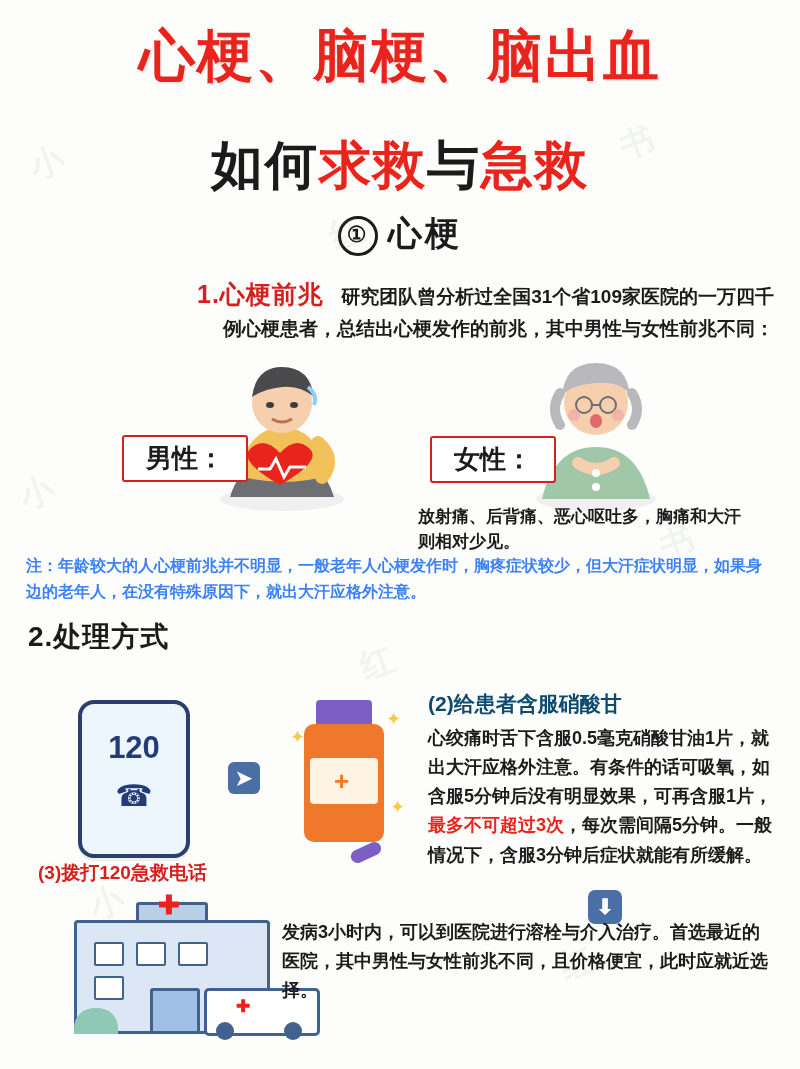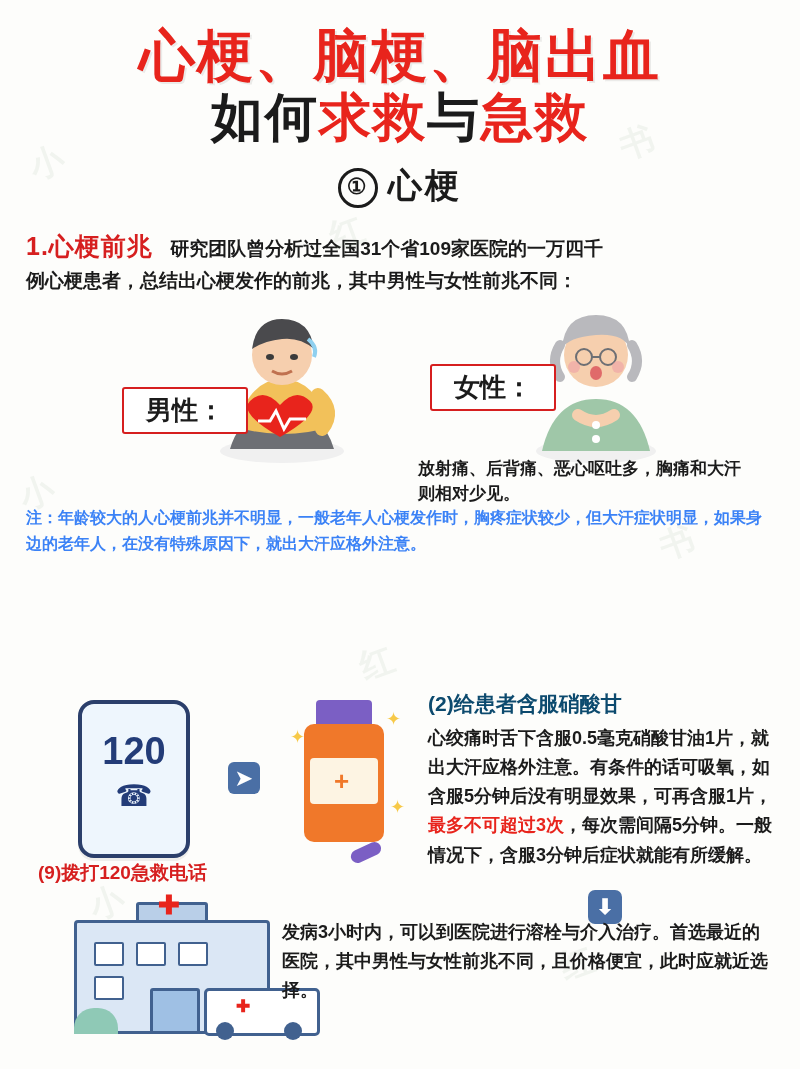--- a/index.html
+++ b/index.html
@@ -48,20 +48,21 @@
     color: #e8241c;
     letter-spacing: 2px;
     line-height: 1.08;
     text-shadow: 2px 2px 0 rgba(0,0,0,0.07);
   }
   .title-line2 {
     font-size: 52px;
     font-weight: bold;
     line-height: 1.2;
     letter-spacing: 2px;
+    margin-top: 48px;
   }
   .tl2-black { color: #1b1b1b; }
   .tl2-red   { color: #e8241c; }
 
   .section-head {
     text-align: center;
     font-size: 34px;
     font-weight: bold;
     color: #1b1b1b;
     margin-top: 14px;
@@ -83,20 +84,21 @@
   .subhead {
     color: #d61f1f;
     font-weight: bold;
     font-size: 25px;
     letter-spacing: 1px;
   }
 
   .row1 {
     margin: 18px 26px 0 26px;
     display: block;
+    text-align: right;
   }
   .para {
     font-size: 19px;
     color: #1b1b1b;
     line-height: 1.55;
     font-weight: bold;
   }
   .para-inline {
     display: inline;
   }
@@ -110,21 +112,21 @@
     position: absolute;
     border: 2px solid #d61f1f;
     color: #1b1b1b;
     font-weight: bold;
     font-size: 26px;
     padding: 4px 22px;
     background: #fff;
     border-radius: 3px;
   }
   .male-label  { left: 122px; top: 86px; }
-  .female-label{ left: 430px; top: 63px; }
+  .female-label{ left: 430px; top: 87px; }
 
   .caption {
     position: absolute;
     font-size: 17px;
     font-weight: bold;
     color: #1b1b1b;
     line-height: 1.45;
   }
   .cap-male   { left: 118px; top: 172px; }
   .cap-female { left: 418px; top: 156px; width: 330px; }
@@ -157,21 +159,21 @@
     border-radius: 16px;
     background: #eef6fd;
     position: relative;
     box-shadow: 0 3px 0 rgba(0,0,0,0.06);
   }
   .phone .num {
     position: absolute;
     top: 26px;
     left: 0; right: 0;
     text-align: center;
-    font-size: 38px;
+    font-size: 31px;
     font-weight: bold;
     color: #233c78;
   }
   .phone .handset {
     position: absolute;
     top: 74px;
     left: 0; right: 0;
     text-align: center;
     font-size: 30px;
     color: #233c78;
@@ -469,27 +471,28 @@
     </svg>
 
     <div class="label-box male-label">男性：</div>
     <div class="label-box female-label">女性：</div>
 
     <div class="caption cap-female">放射痛、后背痛、恶心呕吐多，胸痛和大汗则相对少见。</div>
   </div>
 
   <div class="note">注：年龄较大的人心梗前兆并不明显，一般老年人心梗发作时，胸疼症状较少，但大汗症状明显，如果身边的老年人，在没有特殊原因下，就出大汗应格外注意。</div>
 
+  <div class="subhead2">2.处理方式</div>
 
   <div class="block-phone">
     <div class="phone">
       <div class="num">120</div>
       <div class="handset">☎</div>
     </div>
-    <div class="cap-phone">(9)拨打120急救电话</div>
+    <div class="cap-phone">(3)拨打120急救电话</div>
   </div>
 
   <div class="arrow-right">➤</div>
 
   <div class="pill-bottle">
     <div class="bottle-cap"></div>
     <div class="bottle-body"></div>
     <div class="bottle-label"></div>
     <div class="bottle-cross">+</div>
     <div class="sparkle sp1">✦</div>

